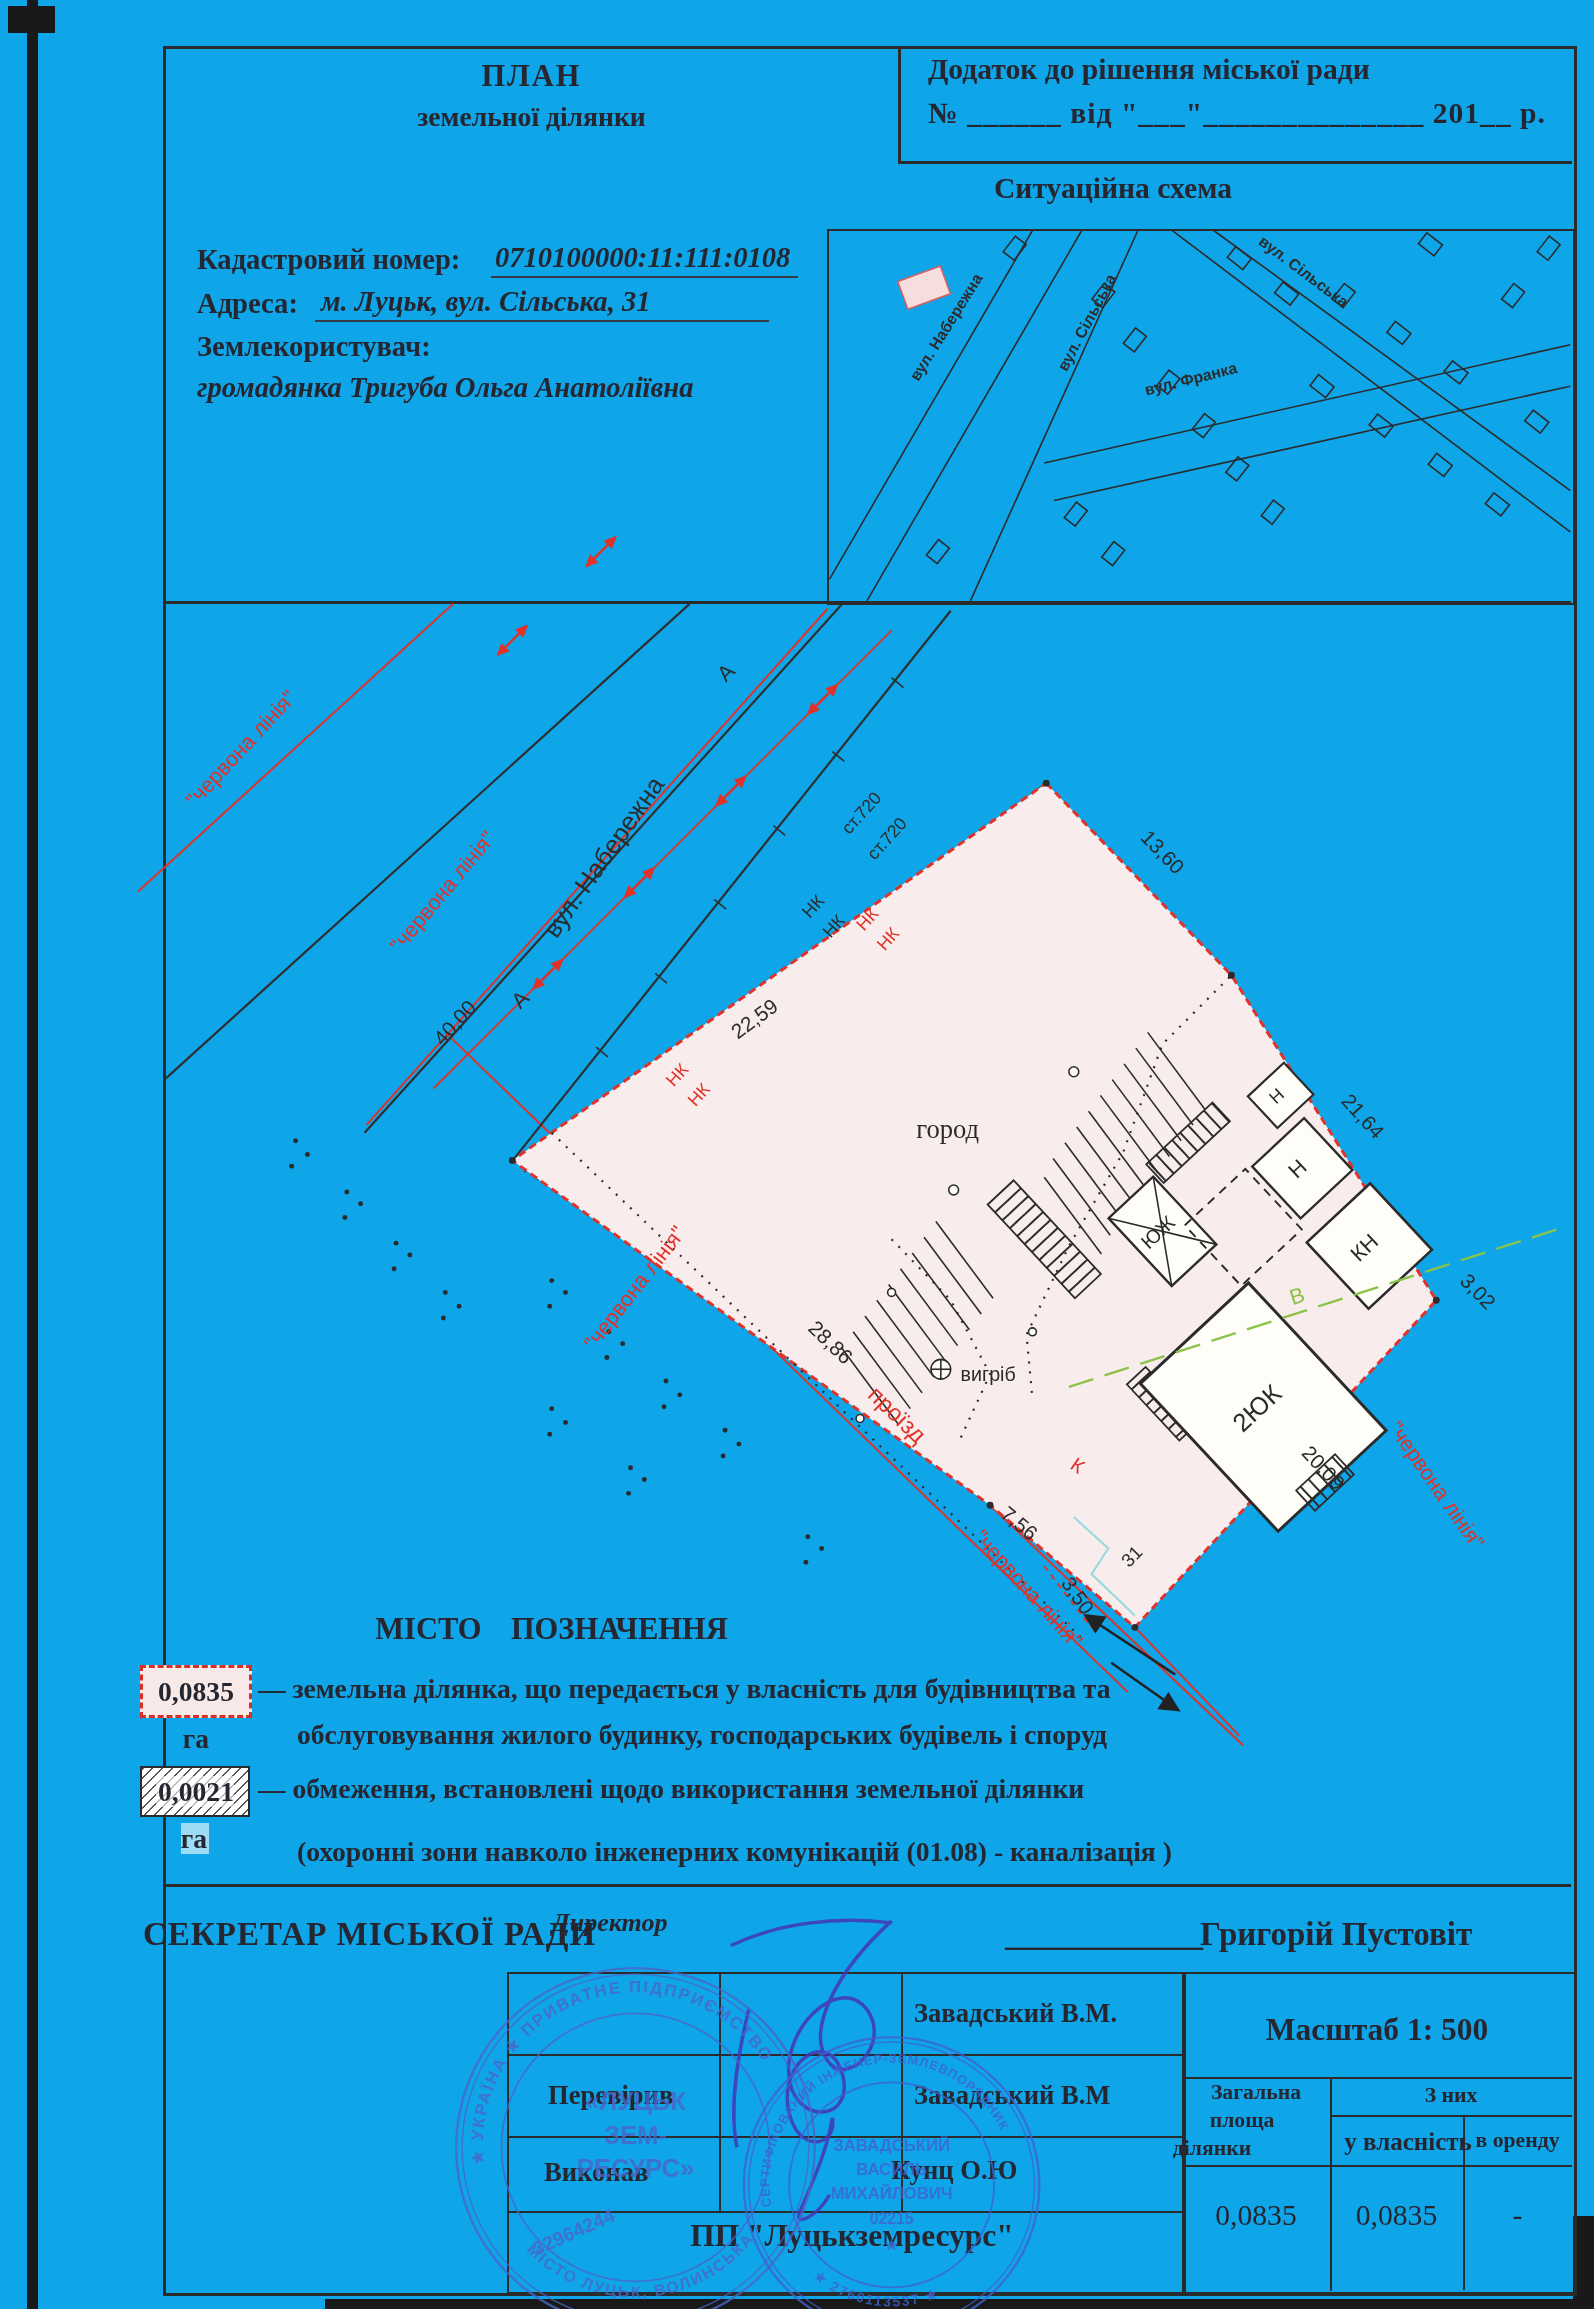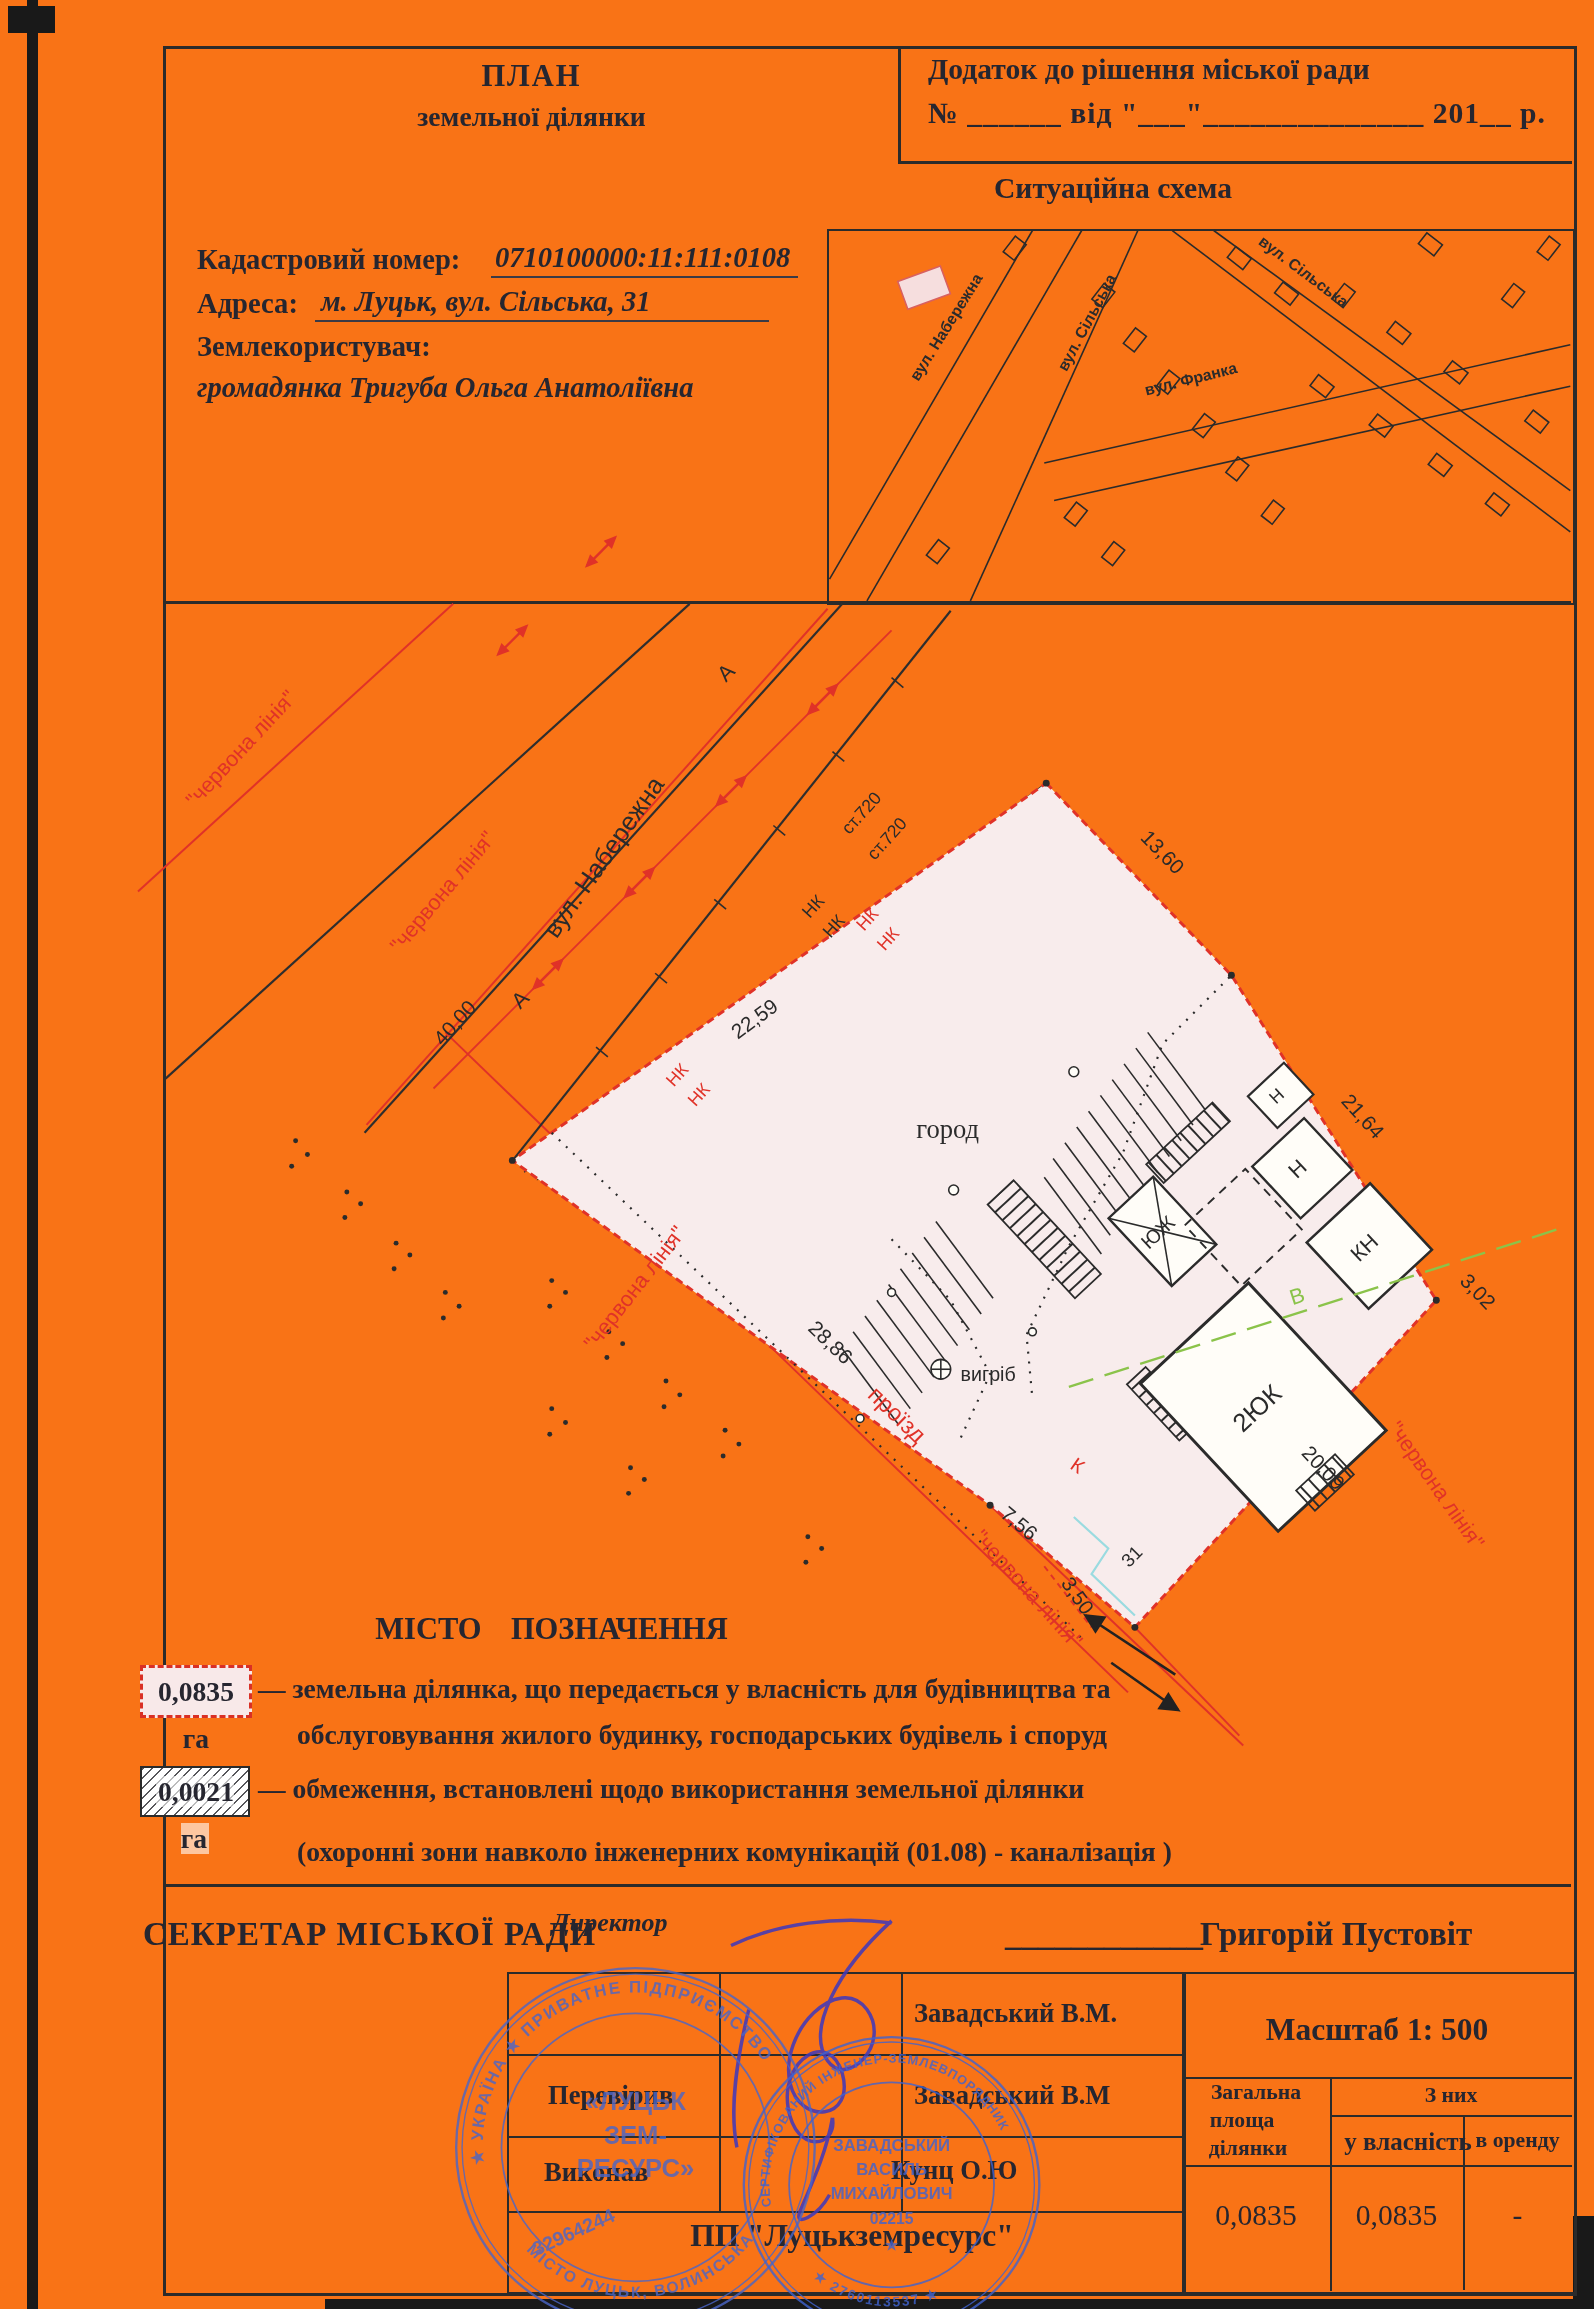--- a/index.html
+++ b/index.html
@@ -1,16 +1,16 @@
 <!DOCTYPE html>
 <html><head>
 <meta charset="utf-8">
 <style>
   html,body{margin:0;padding:0;background:#e8e6de;}
-  .page{position:relative;width:1595px;height:2309px;background:#f97316;overflow:hidden;
+  .page{position:relative;width:1595px;height:2309px;background:#0ea5e9;overflow:hidden;
         font-family:"Liberation Serif",serif;color:#262630;}
   .abs{position:absolute;}
   .frame{border:3px solid #2b2b2b;}
   .ln{background:#2b2b2b;}
   .b{font-weight:700;}
   .i{font-style:italic;}
   .ctr{text-align:center;}
   .u{border-bottom:2px solid #3a3a46;}
   .artifact{background:#191919;}
   .sw1{border:3px dashed #d93025;background:#f8e9e9;}
@@ -90,21 +90,21 @@
   <div class="abs" style="left:1182px;top:1972px;width:390px;height:318px;border:2px solid #2b2b2b;"></div>
   <div class="abs b ctr" style="left:1182px;top:2012px;width:390px;font-size:31.5px;">Масштаб  1: 500</div>
   <div class="abs ln" style="left:1182px;top:2077px;width:390px;height:2px;"></div>
   <div class="abs ln" style="left:1330px;top:2077px;width:2px;height:214px;"></div>
   <div class="abs ln" style="left:1330px;top:2115px;width:242px;height:2px;"></div>
   <div class="abs ln" style="left:1463px;top:2115px;width:2px;height:175px;"></div>
   <div class="abs ln" style="left:1182px;top:2165px;width:390px;height:2px;"></div>
 
   <div class="abs b ctr" style="left:1182px;top:2080px;width:148px;font-size:21.7px;">Загальна</div>
   <div class="abs b ctr" style="left:1182px;top:2108px;width:120px;font-size:21.7px;">площа</div>
-  <div class="abs b ctr" style="left:1174px;top:2136px;width:148px;font-size:21.7px;">ділянки</div>
+  <div class="abs b ctr" style="left:1138px;top:2136px;width:148px;font-size:21.7px;">ділянки</div>
   <div class="abs b ctr" style="left:1330px;top:2083px;width:242px;font-size:21.7px;">З них</div>
   <div class="abs b ctr" style="left:1330px;top:2128px;width:156px;font-size:25px;">у власність</div>
   <div class="abs b ctr" style="left:1463px;top:2128px;width:109px;font-size:21.7px;">в оренду</div>
   <div class="abs ctr" style="left:1182px;top:2199px;width:148px;font-size:29.6px;">0,0835</div>
   <div class="abs ctr" style="left:1330px;top:2199px;width:133px;font-size:29.6px;">0,0835</div>
   <div class="abs ctr" style="left:1463px;top:2199px;width:109px;font-size:29.6px;">-</div>
 
   <svg class="abs" style="left:0;top:0;pointer-events:none;" width="1595" height="2309" viewBox="0 0 1619 2344">
     <defs>
       <pattern id="rungs" width="11" height="200" patternUnits="userSpaceOnUse">

